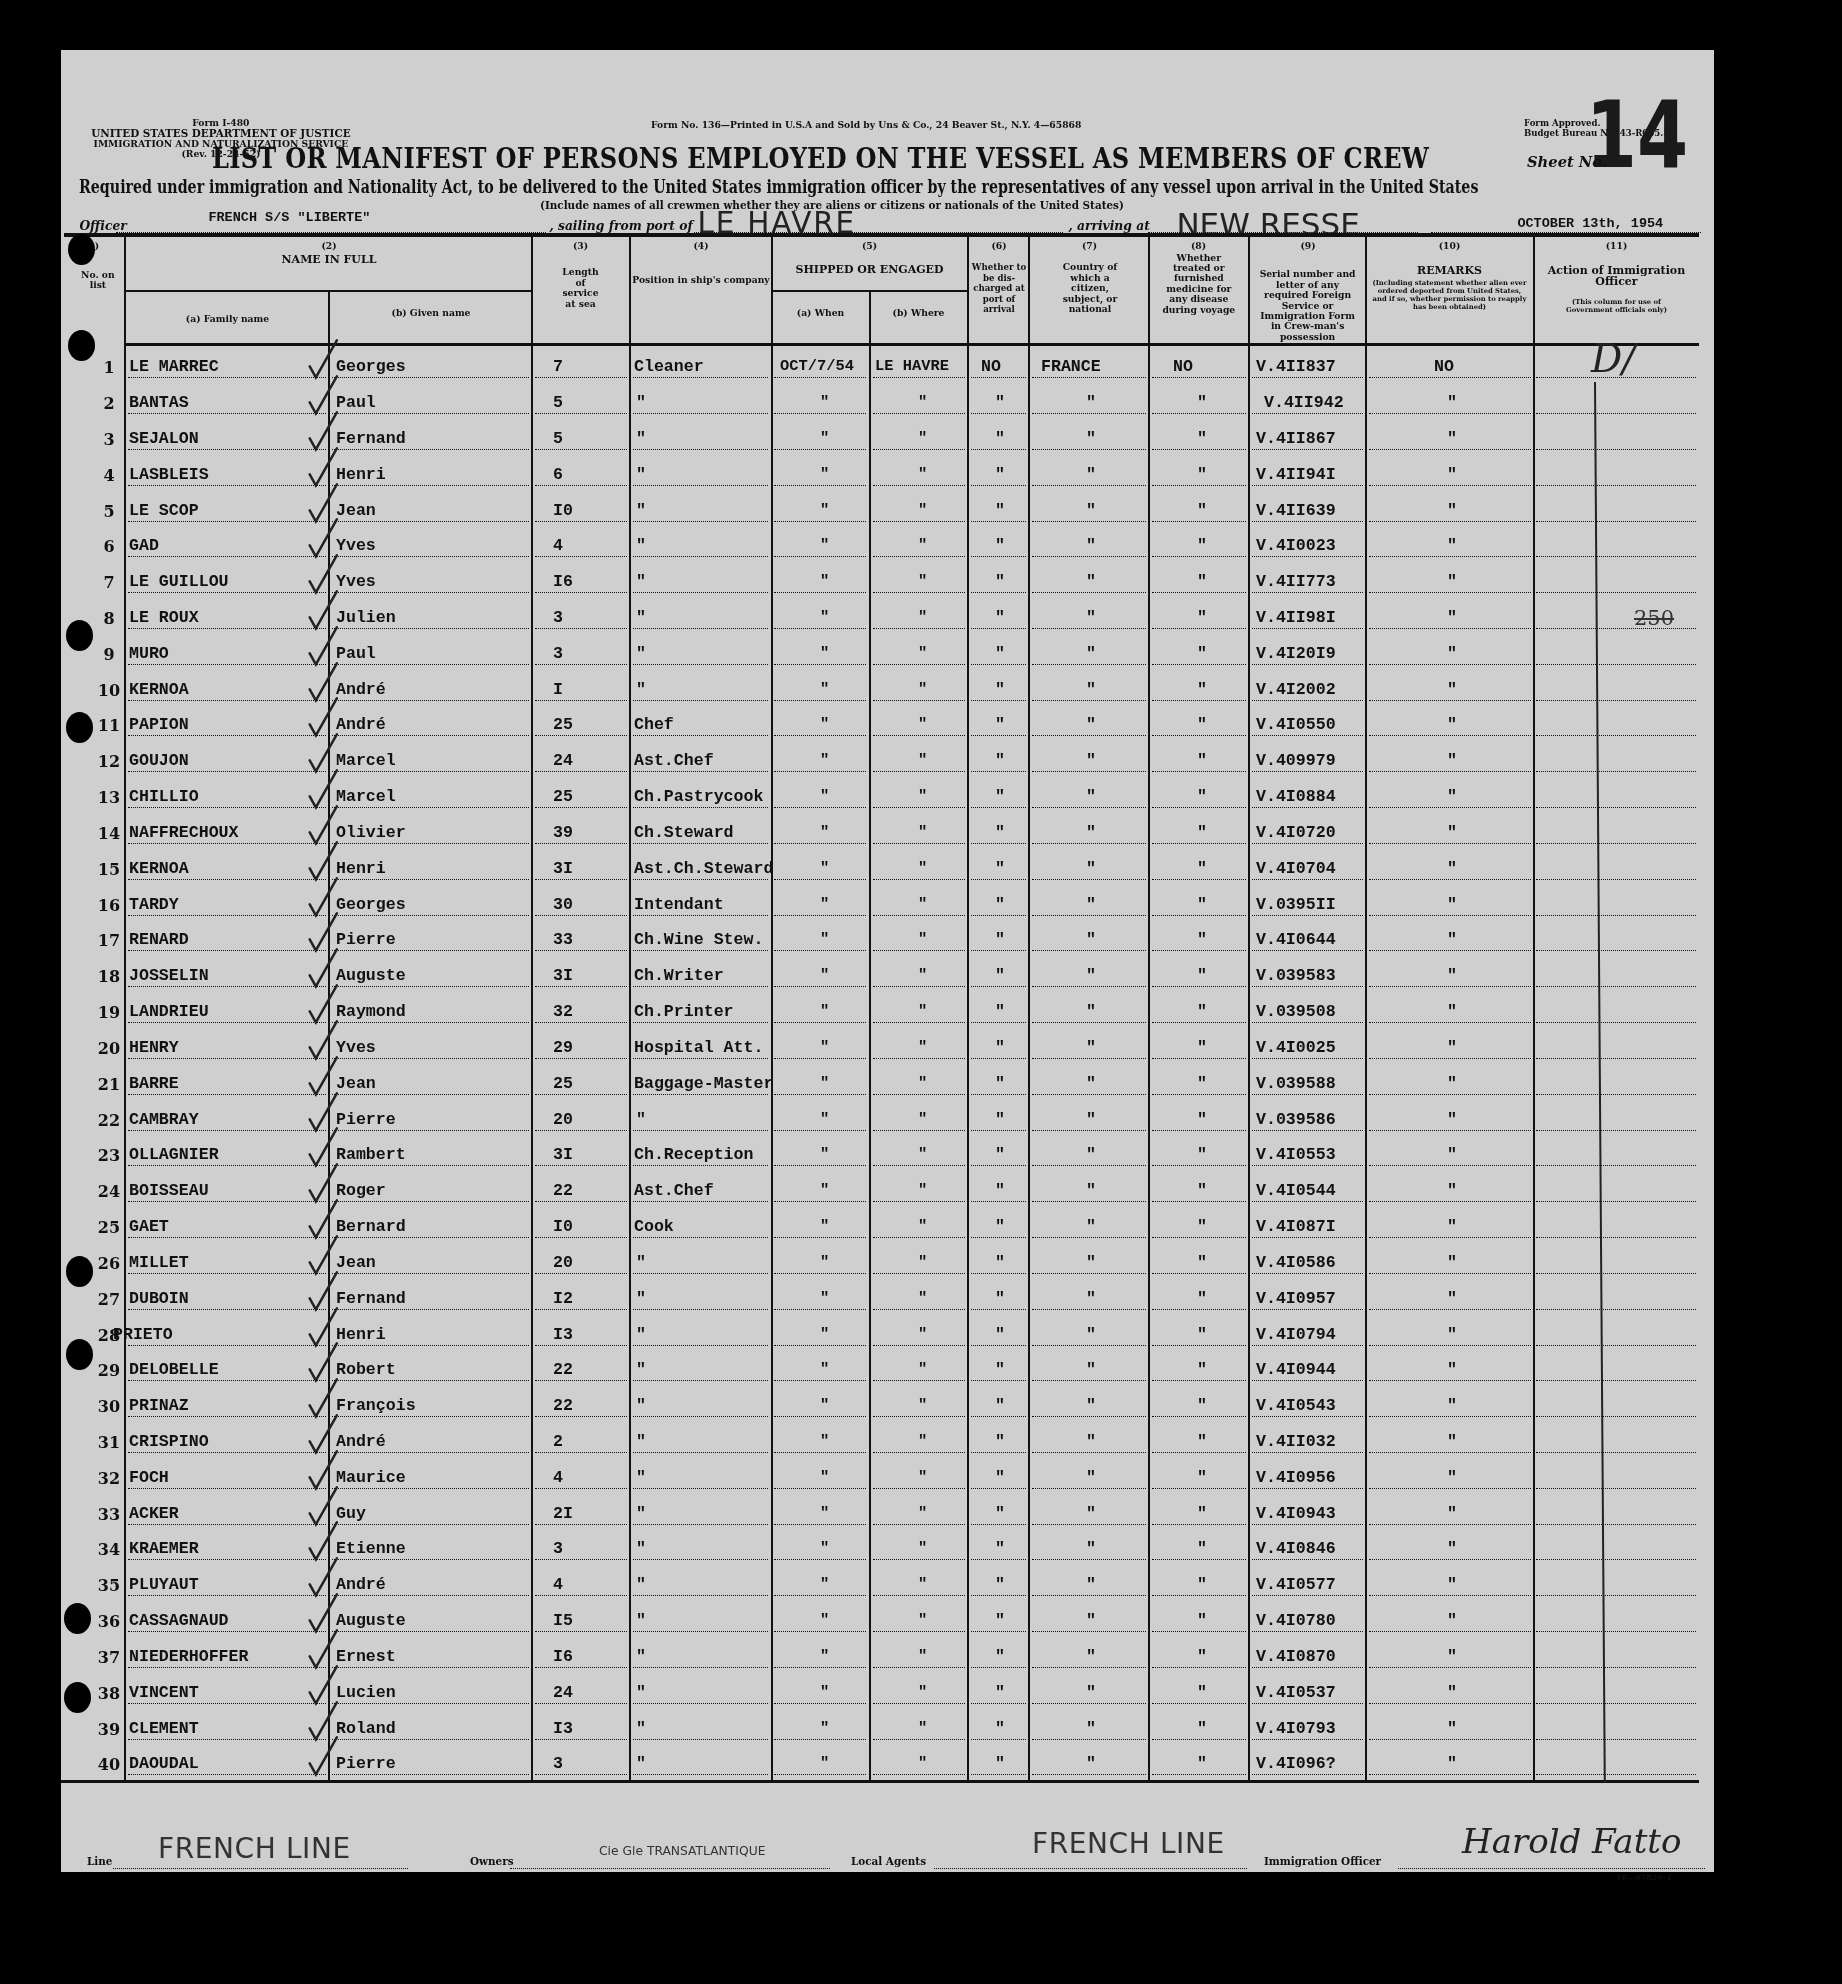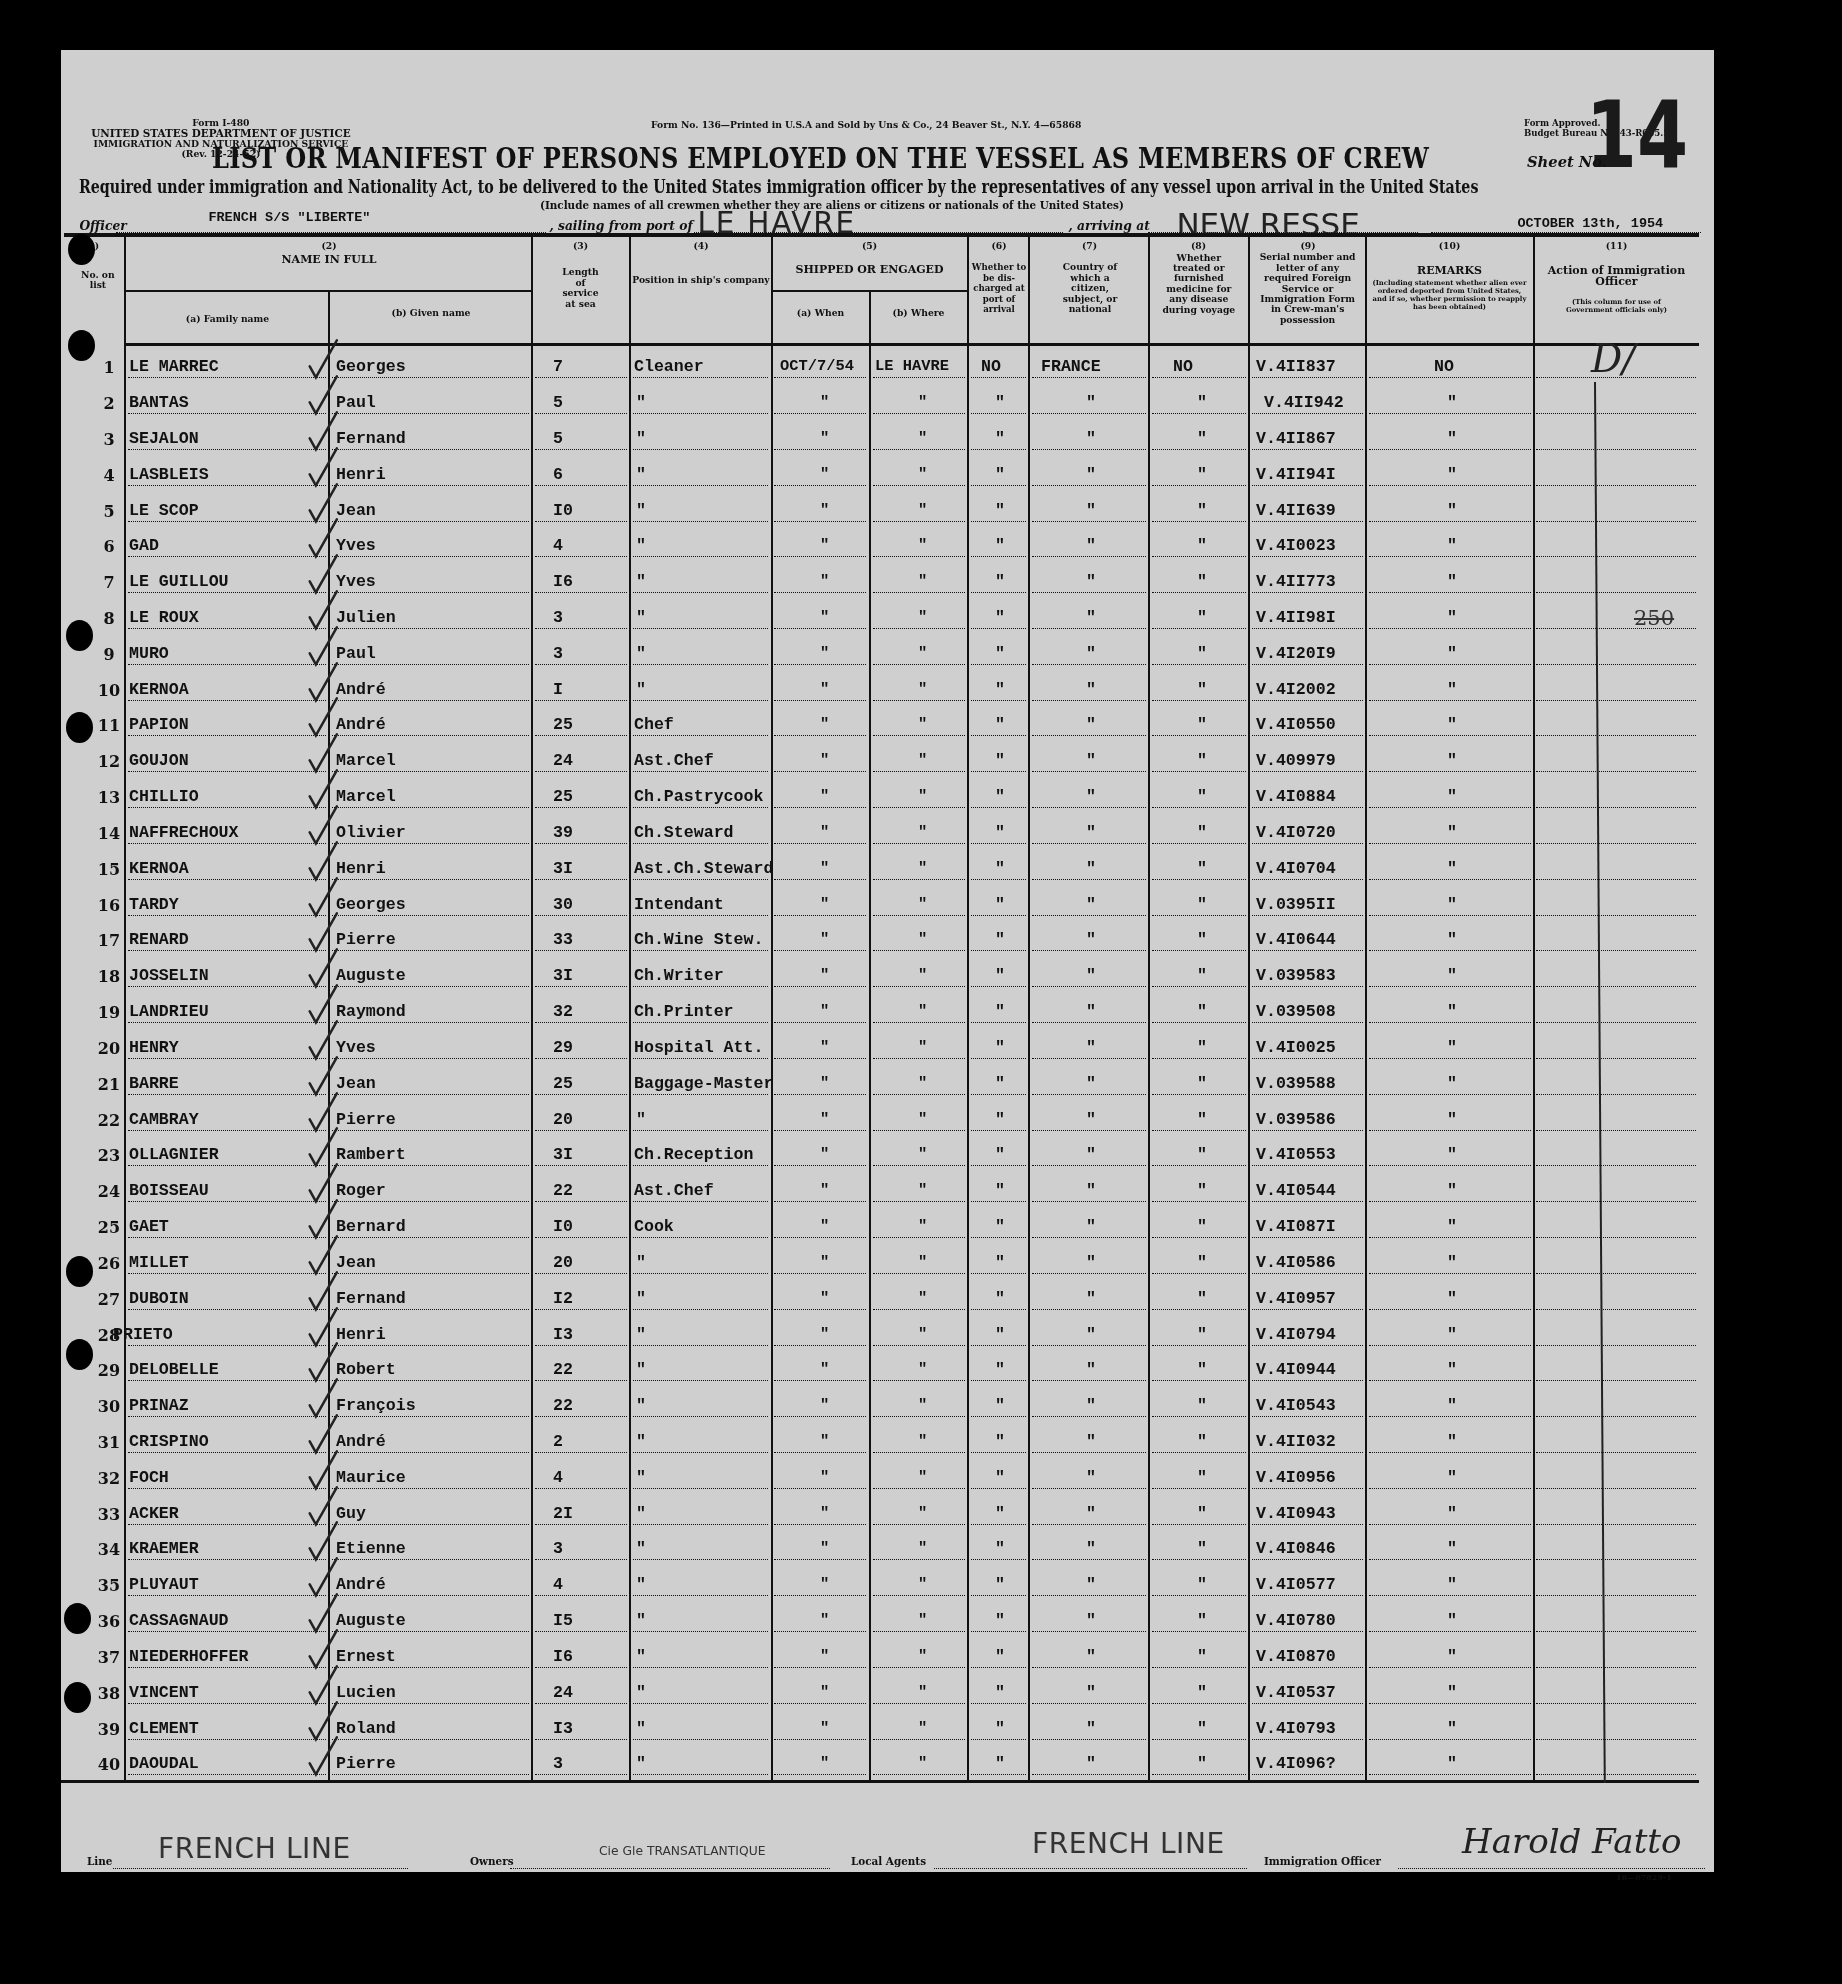--- a/index.html
+++ b/index.html
@@ -122,21 +122,21 @@
   <div class="hdr" style="left:969px;top:191px;width:119px">
     <div>(7)</div>
     <div style="margin-top:11px;width:68px;margin-left:26px">Country of which a citizen, subject, or national</div>
   </div>
   <div class="hdr" style="left:1088px;top:191px;width:99px">
     <div>(8)</div>
     <div style="margin-top:1.2px;width:80px;margin-left:9.8px">Whether treated or furnished medicine for any disease during voyage</div>
   </div>
   <div class="hdr" style="left:1189px;top:191px;width:116px">
     <div>(9)</div>
-    <div style="margin-top:1px;width:98px;margin-left:8.6px">Serial number and letter of any required Foreign Service or Immigration Form in Crew-man's possession</div>
+    <div style="margin-top:18px;width:98px;margin-left:8.6px">Serial number and letter of any required Foreign Service or Immigration Form in Crew-man's possession</div>
   </div>
   <div class="hdr" style="left:1305px;top:191px;width:167px">
     <div>(10)</div>
     <div class="hdrbig" style="margin-top:14.7px">REMARKS</div>
     <div style="font-size:6.8px;line-height:8px;padding:2.5px 4.9px">(Including statement whether alien ever ordered deported from United States, and if so, whether permission to reapply has been obtained)</div>
   </div>
   <div class="hdr" style="left:1473px;top:191px;width:165px">
     <div>(11)</div>
     <div class="hdrbig" style="margin-top:14.7px;padding:0 12.3px">Action of Immigration Officer</div>
     <div style="font-size:6.8px;line-height:8px;padding:11px 18.4px 0">(This column for use of Government officials only)</div>

